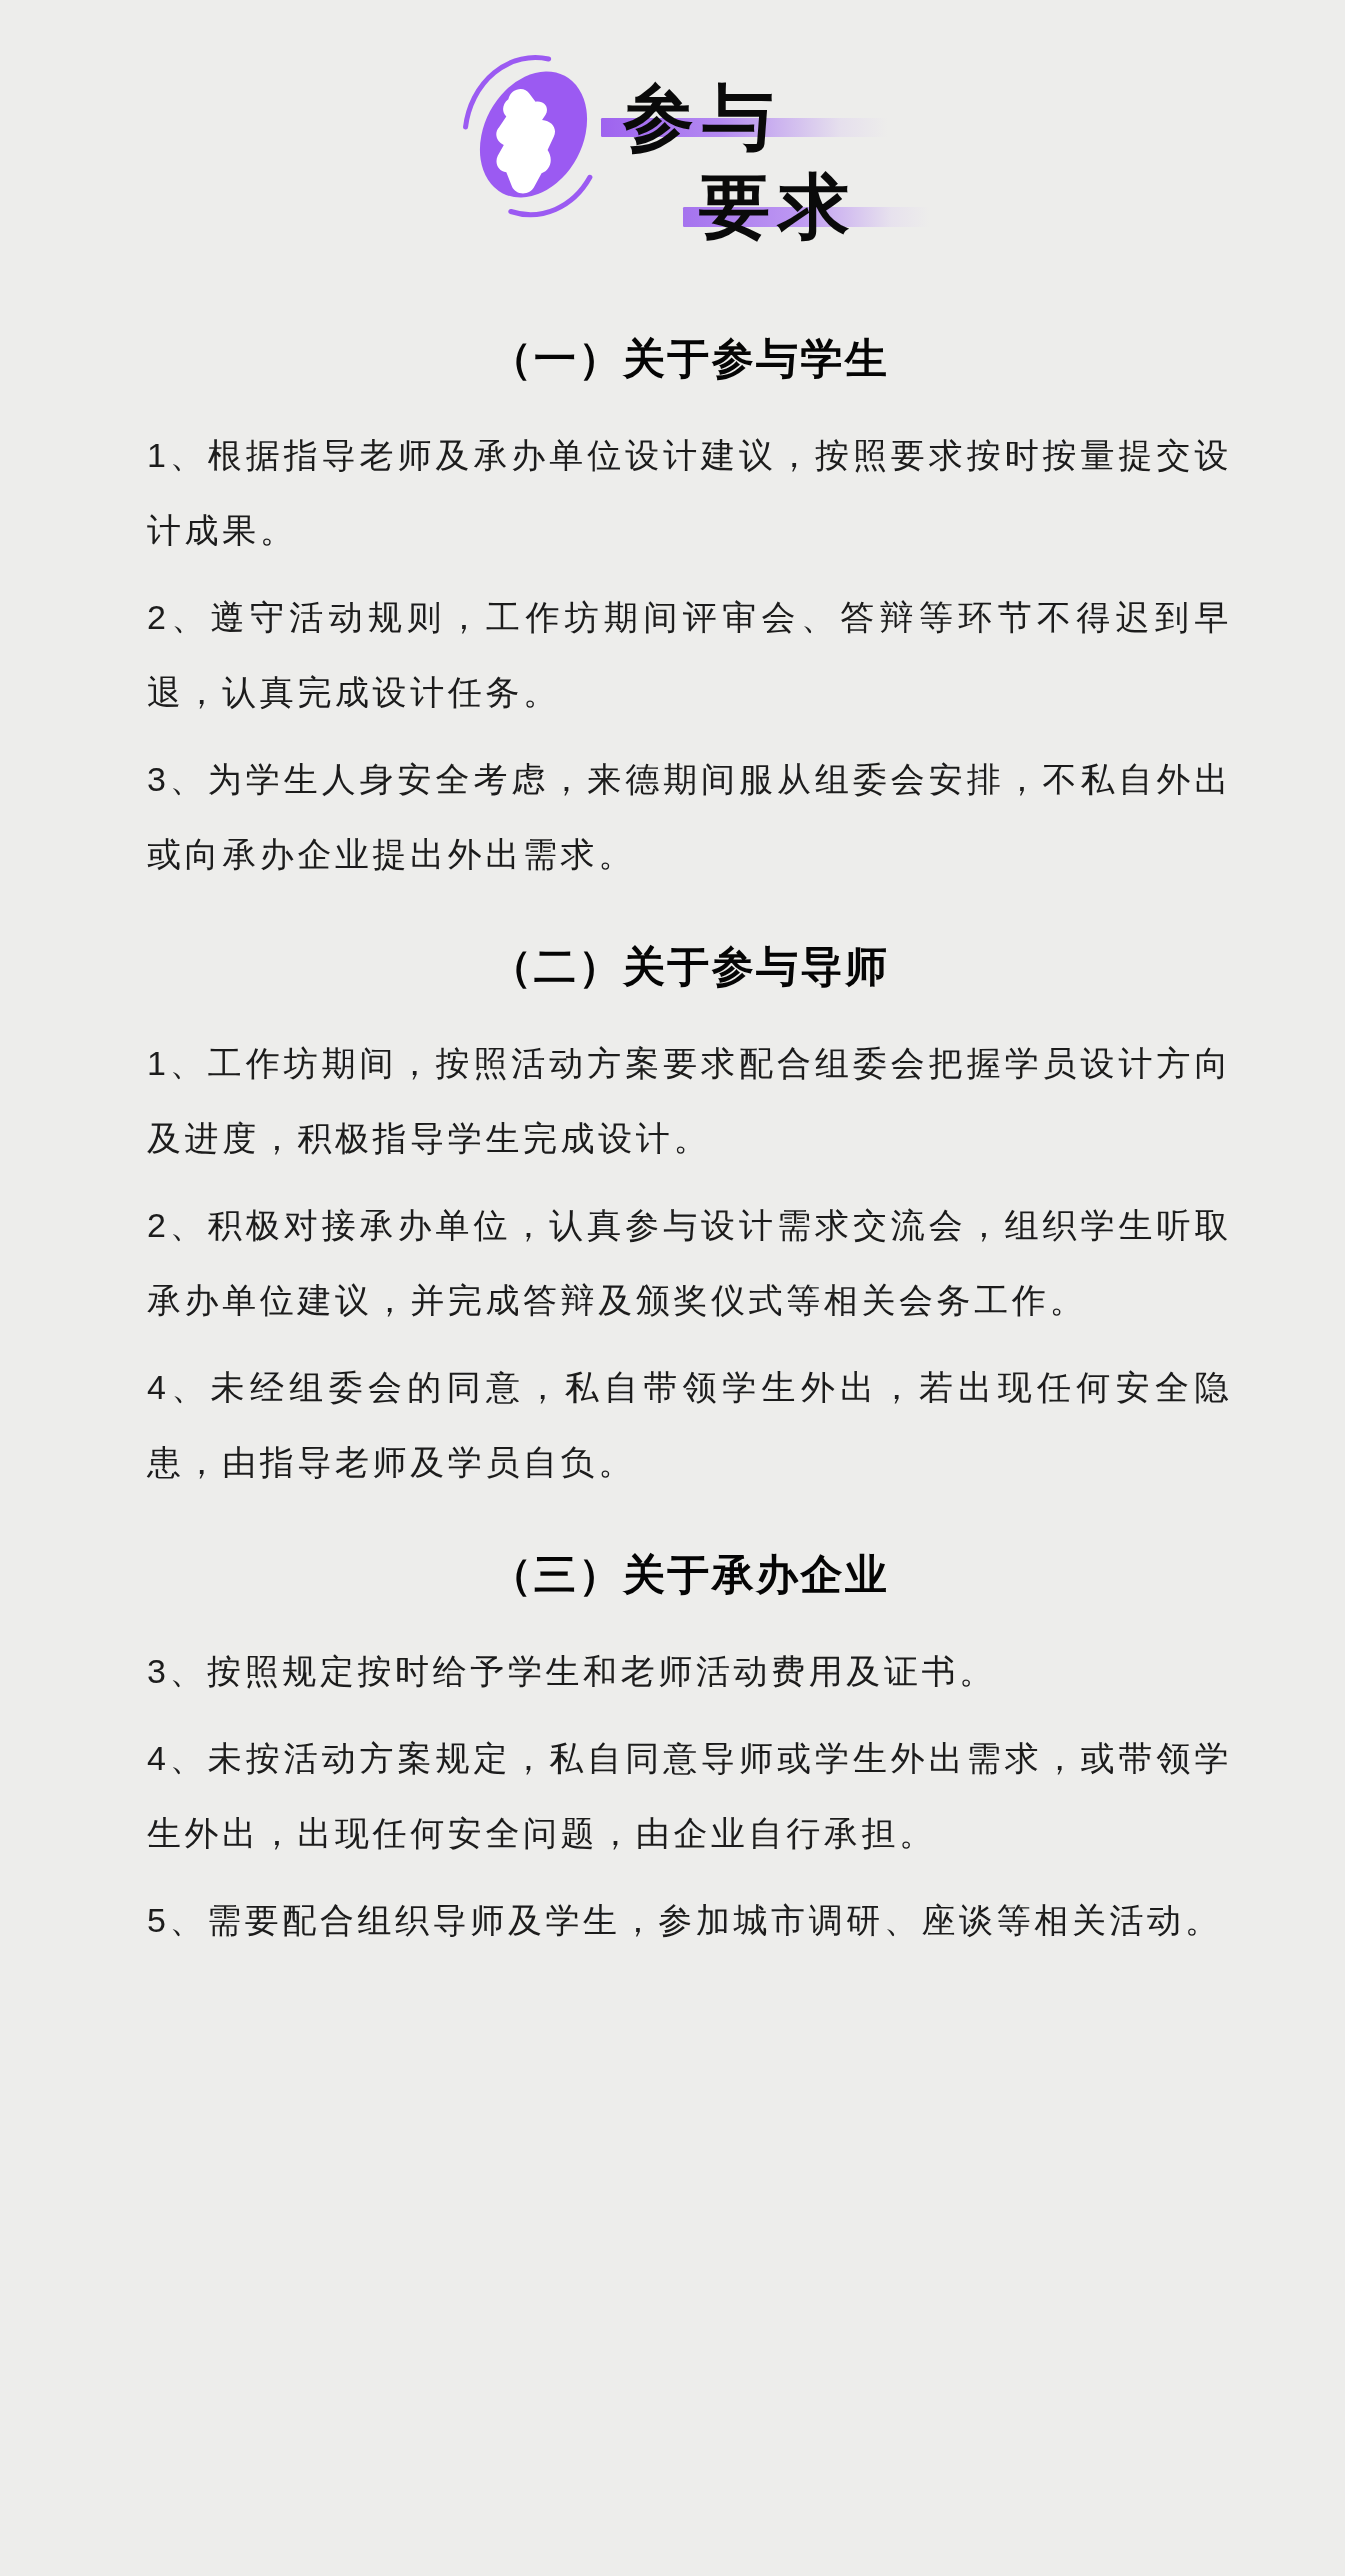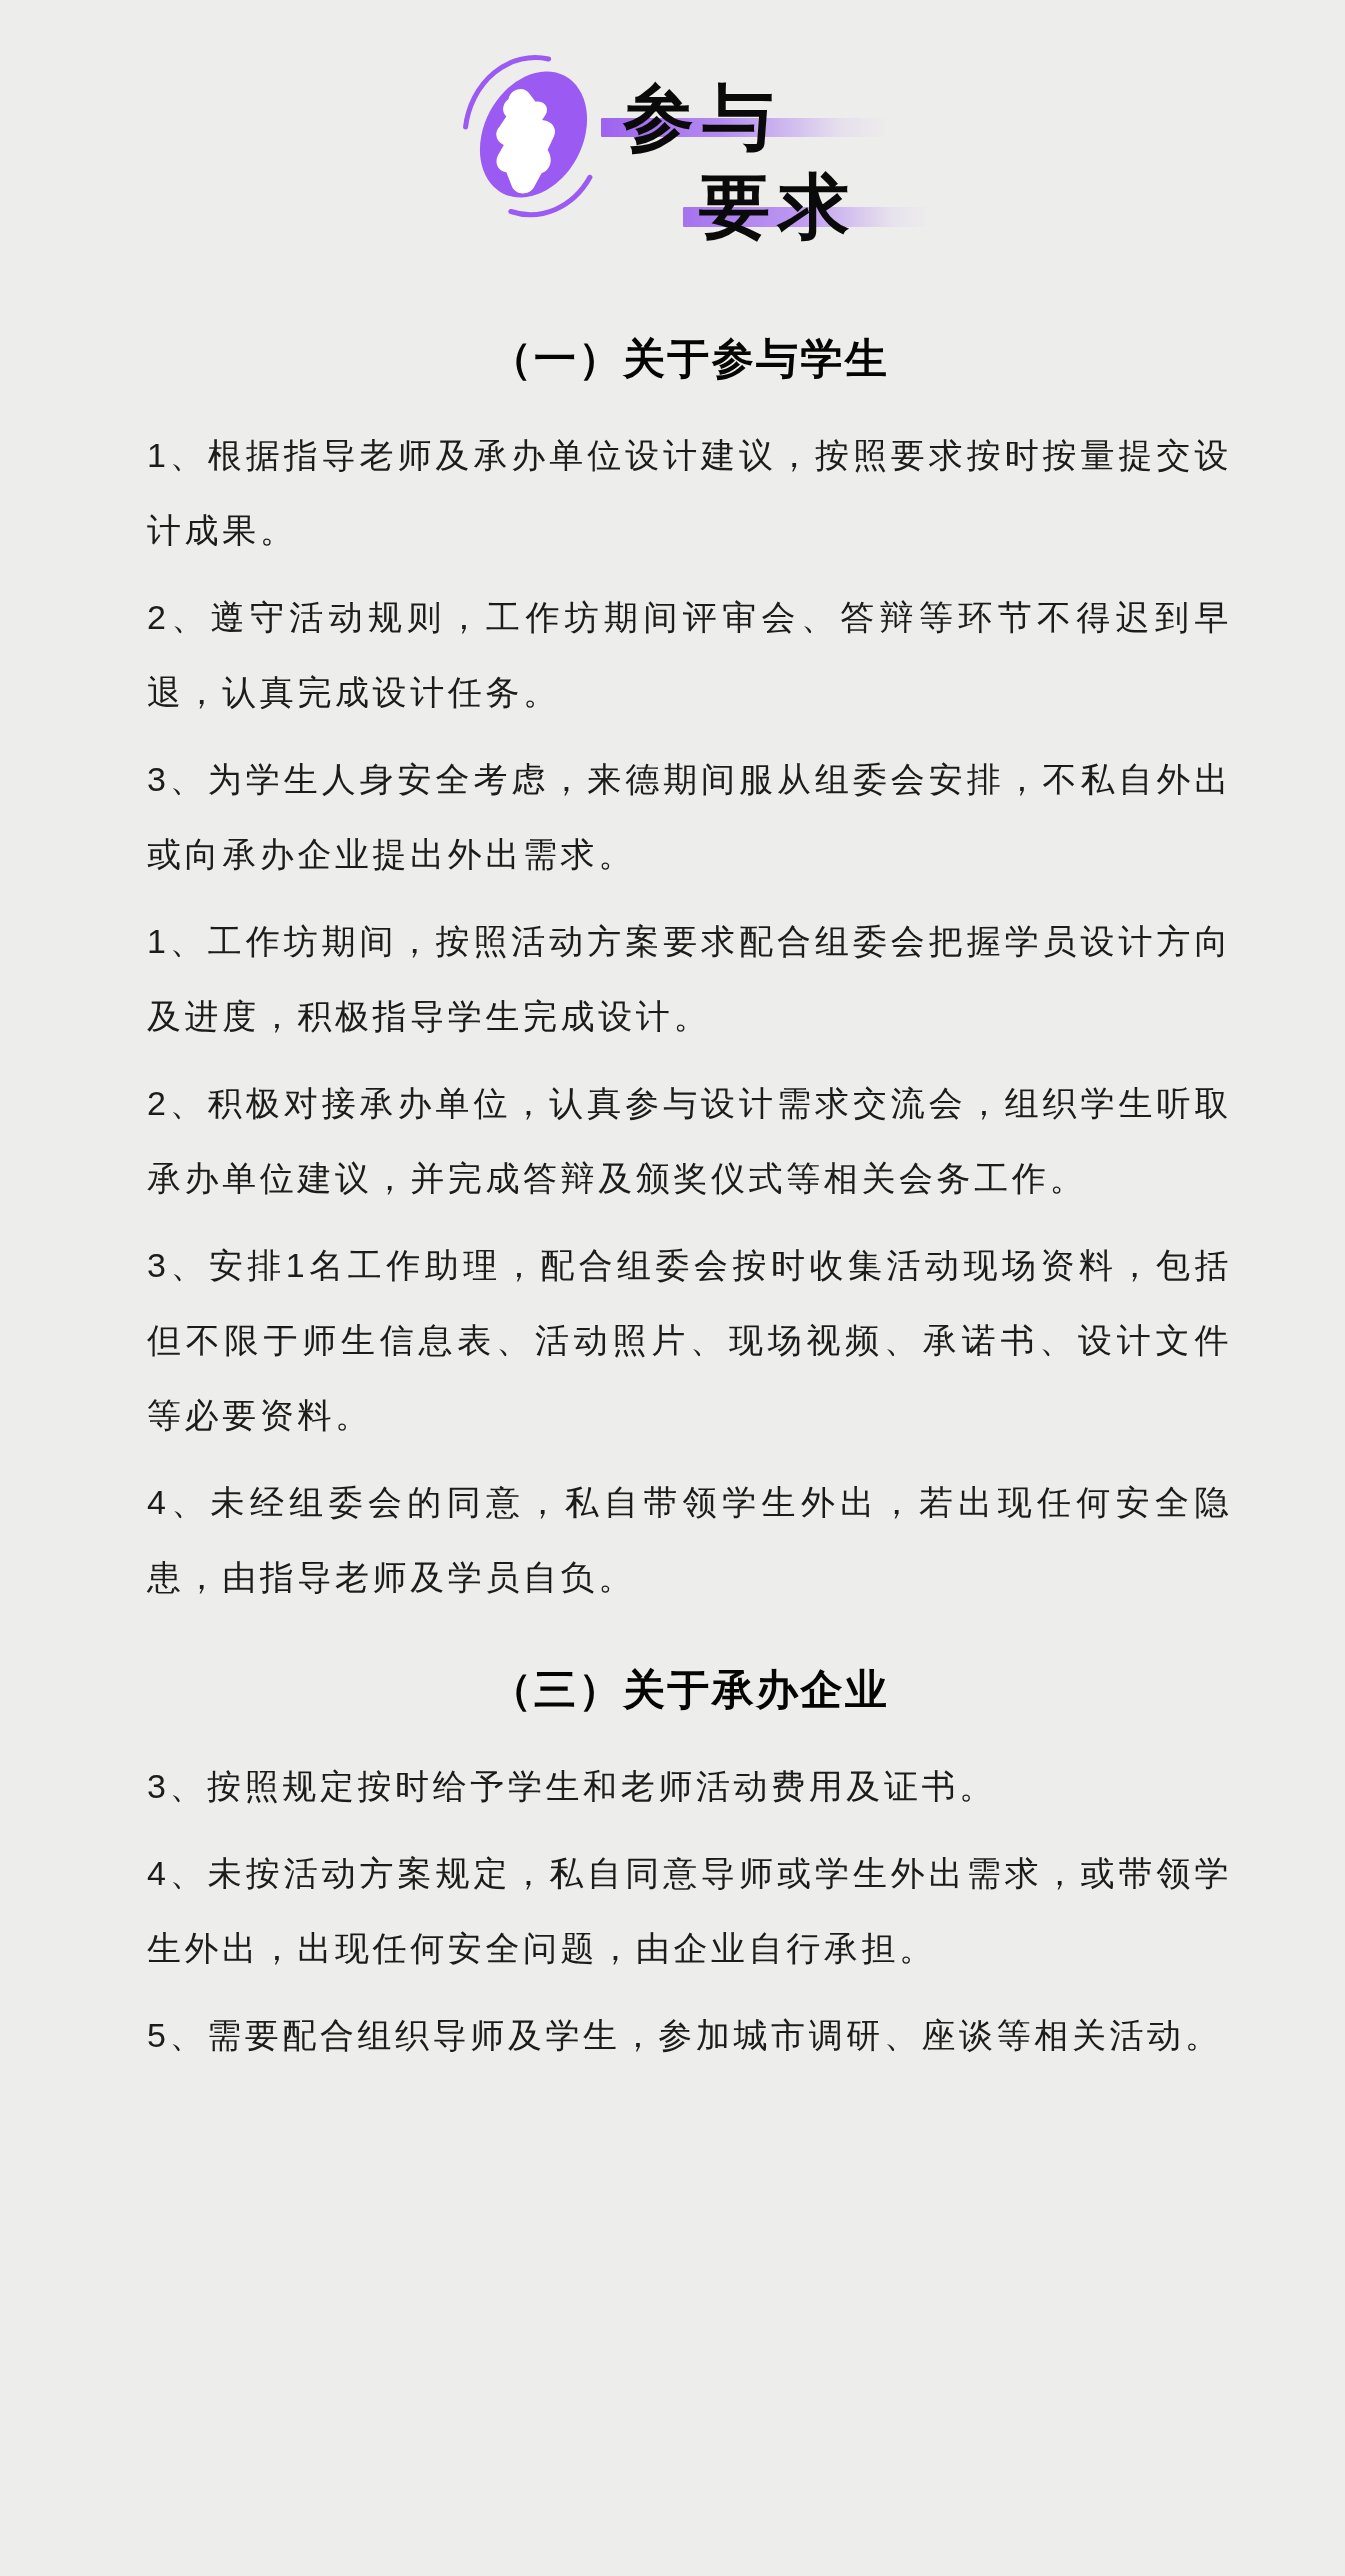--- a/index.html
+++ b/index.html
@@ -124,23 +124,23 @@
 <main class="content">
 
   <section>
     <h2 class="sec-heading first">（一）关于参与学生</h2>
     <p class="item">1、根据指导老师及承办单位设计建议，按照要求按时按量提交设计成果。</p>
     <p class="item">2、遵守活动规则，工作坊期间评审会、答辩等环节不得迟到早退，认真完成设计任务。</p>
     <p class="item">3、为学生人身安全考虑，来德期间服从组委会安排，不私自外出或向承办企业提出外出需求。</p>
   </section>
 
   <section>
+    <h2 class="sec-heading">（二）关于参与导师</h2>
     <p class="item">1、工作坊期间，按照活动方案要求配合组委会把握学员设计方向及进度，积极指导学生完成设计。</p>
     <p class="item">2、积极对接承办单位，认真参与设计需求交流会，组织学生听取承办单位建议，并完成答辩及颁奖仪式等相关会务工作。</p>
-    <p class="item">3、安排1名工作助理，配合组委会按时收集活动现场资料，包括但不限于师生信息表、活动照片、现场视频、承诺书、设计文件等必要资料。</p>
     <p class="item">4、未经组委会的同意，私自带领学生外出，若出现任何安全隐患，由指导老师及学员自负。</p>
   </section>
 
   <section>
     <h2 class="sec-heading">（三）关于承办企业</h2>
     <p class="item">3、按照规定按时给予学生和老师活动费用及证书。</p>
     <p class="item">4、未按活动方案规定，私自同意导师或学生外出需求，或带领学生外出，出现任何安全问题，由企业自行承担。</p>
     <p class="item">5、需要配合组织导师及学生，参加城市调研、座谈等相关活动。</p>
   </section>
 

